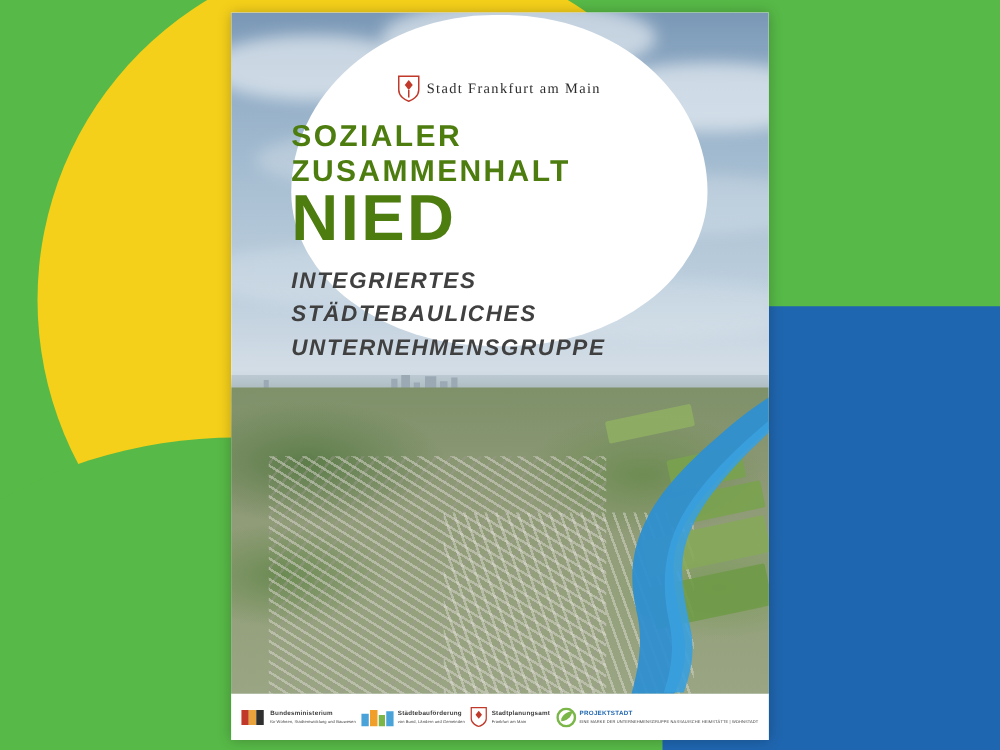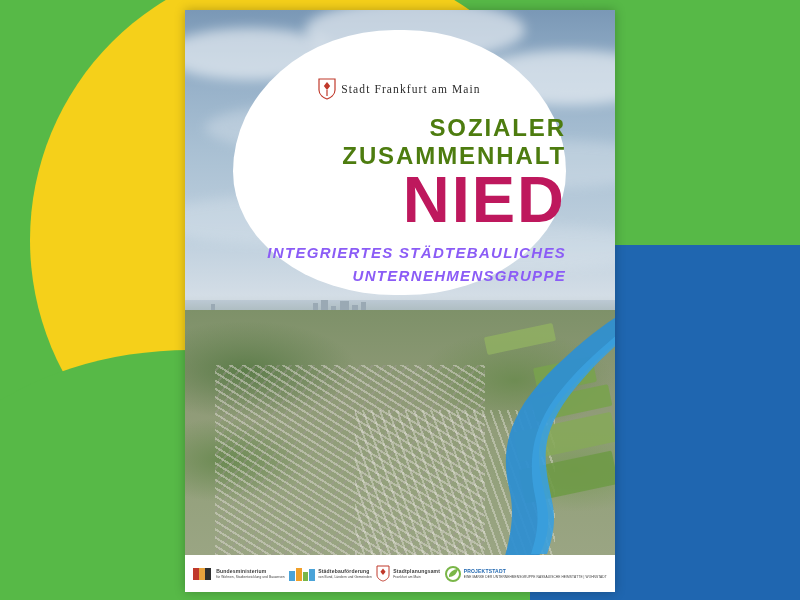--- a/index.html
+++ b/index.html
@@ -194,28 +194,28 @@
     font-size: 5px;
     font-weight: bold;
     display: block;
     letter-spacing: 0.2px;
   }
 
   
   .white-circle {
     position: absolute;
     left: 48px;
-    top: 20px;
+    top: 2px;
     width: 333px;
     height: 265px;
     background: #ffffff;
     border-radius: 50% 50% 50% 50% / 55% 55% 45% 45%;
     border-bottom-left-radius: 50% 48%;
     border-bottom-right-radius: 50% 48%;
-    text-align: right;
+    text-align: left;
   }
   .crest-wrap {
     margin-top: 48px;
     display: flex;
     align-items: center;
     justify-content: center;
     gap: 5px;
   }
   .crest-text {
     font-family: "Liberation Serif", serif;
@@ -225,33 +225,33 @@
   }
   .kicker {
     margin-top: 14px;
     font-size: 24px;
     font-weight: bold;
     letter-spacing: 1.9px;
     color: #4d7c0f;
   }
   .bigtitle {
     margin-top: -4px;
-    font-size: 65px;
+    font-size: 52px;
     font-weight: bold;
     letter-spacing: 2px;
-    color: #be185d;
+    color: #4d7c0f;
     line-height: 1.05;
   }
   .subtitle {
     margin-top: 8px;
-    font-size: 15px;
+    font-size: 18px;
     font-style: italic;
     font-weight: bold;
     letter-spacing: 1.3px;
-    color: #8b5cf6;
+    color: #404040;
     line-height: 1.5;
   }
 </style>
 </head>
 <body>
 
 <div id="backdrop">
   <div class="blue-right"></div>
   <div class="green-topright"></div>
   <div class="green-topright-round"></div>

